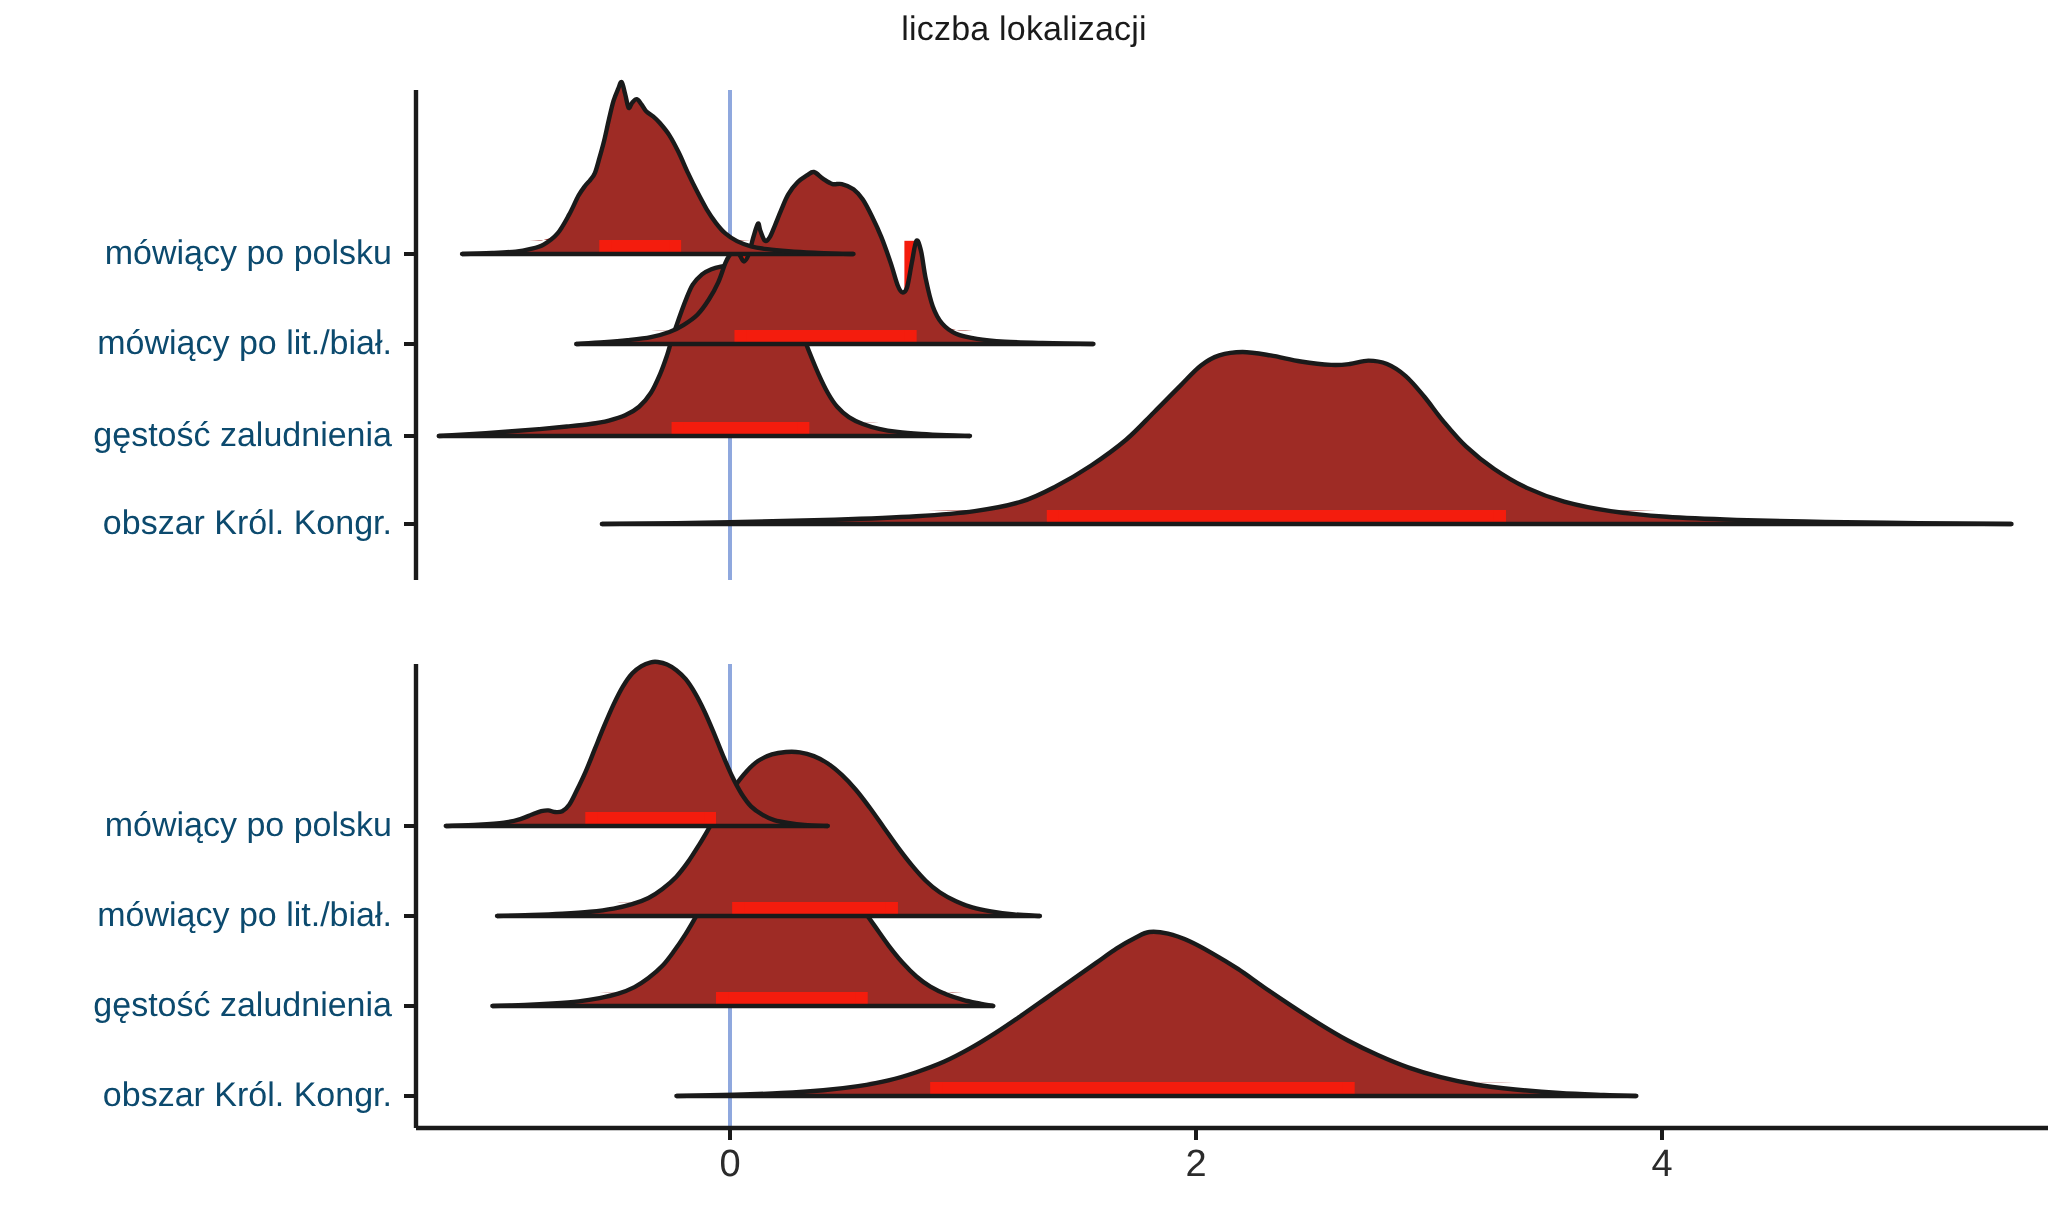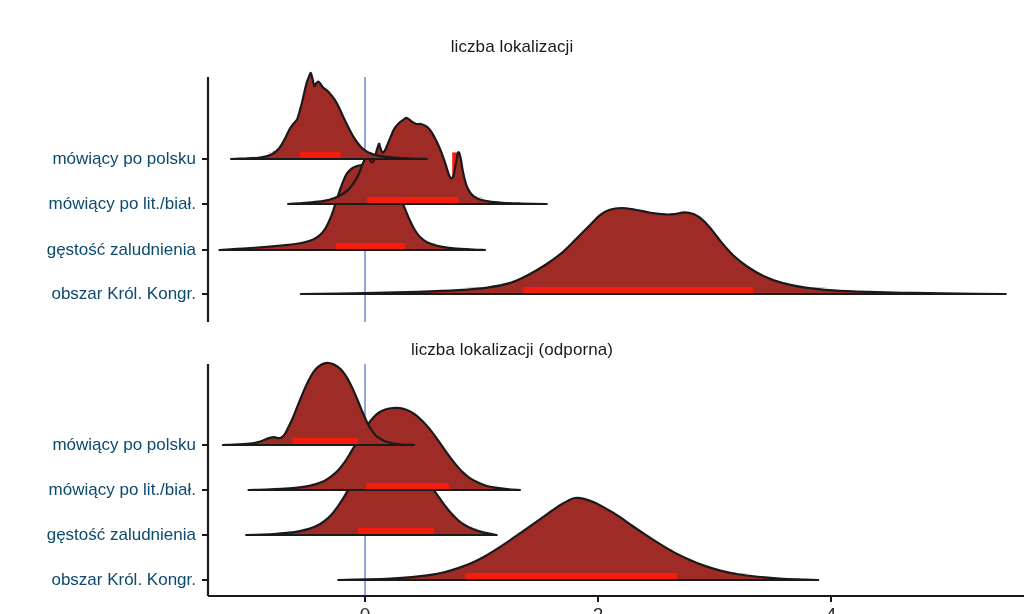--- a/index.html
+++ b/index.html
@@ -18,21 +18,20 @@
   #figure {
     position: relative;
     width: 1024px;
     height: 614px;
     background: #ffffff;
   }
   .panel {
     position: absolute;
     left: 0;
     width: 984px;
-    margin-top: 32px;
   }
   #panel-top   { top: 0px;   height: 300px; }
   #panel-bot   { top: 300px; height: 314px; }
 
   .panel-title {
     position: absolute;
     left: 0;
     width: 1024px;
     text-align: center;
     font-size: 17px;
@@ -155,21 +154,20 @@
 
     <div class="ylabels" id="ylabels-top">
         <div class="ylabel" style="top: 127px;">mówiący po polsku</div>
         <div class="ylabel" style="top: 172px;">mówiący po lit./biał.</div>
         <div class="ylabel" style="top: 218px;">gęstość zaludnienia</div>
         <div class="ylabel" style="top: 262px;">obszar Król. Kongr.</div>
       </div>
   </div>
 
   <div class="panel" id="panel-bot">
-    <div class="panel-title">liczba lokalizacji (odporna)</div>
 
     <svg class="plot-svg" id="svg-bot" height="314" viewBox="0 0 1024 314">
         <line x1="365" x2="365" y1="32" y2="264" stroke="#8fa8de" stroke-width="2"></line>
         <g>
           <defs>
             <clipPath id="panel-bot-clip-3">
               <rect x="465.19" y="160" width="212.03000000000003" height="92"></rect>
             </clipPath>
           </defs>
           <path d="M 338.20 248.00 C 343.06 247.89, 358.59 247.59, 367.33 247.34 C 376.07 247.10, 383.25 246.89, 390.63 246.52 C 398.01 246.16, 405.19 245.70, 411.60 245.13 C 418.01 244.56, 423.64 243.90, 429.07 243.08 C 434.51 242.26, 439.37 241.37, 444.22 240.21 C 449.07 239.05, 453.54 237.68, 458.20 236.11 C 462.86 234.54, 467.71 232.76, 472.18 230.78 C 476.65 228.80, 480.72 226.61, 485.00 224.22 C 489.27 221.83, 493.54 219.16, 497.81 216.43 C 502.08 213.70, 506.35 210.76, 510.63 207.82 C 514.90 204.88, 519.17 201.81, 523.44 198.80 C 527.71 195.79, 532.18 192.65, 536.25 189.78 C 540.33 186.91, 544.22 184.18, 547.90 181.58 C 551.59 178.98, 555.09 176.32, 558.39 174.20 C 561.69 172.08, 564.99 170.24, 567.71 168.87 C 570.43 167.50, 571.98 166.34, 574.70 166.00 C 577.42 165.66, 580.72 166.07, 584.02 166.82 C 587.32 167.57, 590.82 168.87, 594.50 170.51 C 598.19 172.15, 602.08 174.34, 606.15 176.66 C 610.23 178.98, 614.70 181.65, 618.97 184.45 C 623.24 187.25, 627.32 190.39, 631.79 193.47 C 636.25 196.55, 641.11 199.82, 645.77 202.90 C 650.43 205.98, 655.09 209.05, 659.75 211.92 C 664.40 214.79, 668.87 217.52, 673.72 220.12 C 678.58 222.72, 683.82 225.25, 688.87 227.50 C 693.92 229.75, 698.77 231.81, 704.02 233.65 C 709.26 235.50, 714.69 237.13, 720.33 238.57 C 725.96 240.00, 731.59 241.23, 737.80 242.26 C 744.01 243.28, 750.62 244.01, 757.61 244.72 C 764.60 245.43, 772.36 246.06, 779.74 246.52 C 787.12 246.99, 795.47 247.26, 801.88 247.51 C 808.28 247.75, 815.47 247.92, 818.18 248.00 L 818.18 248 L 338.20 248 Z" fill="#9e2b25" stroke="none"></path>

